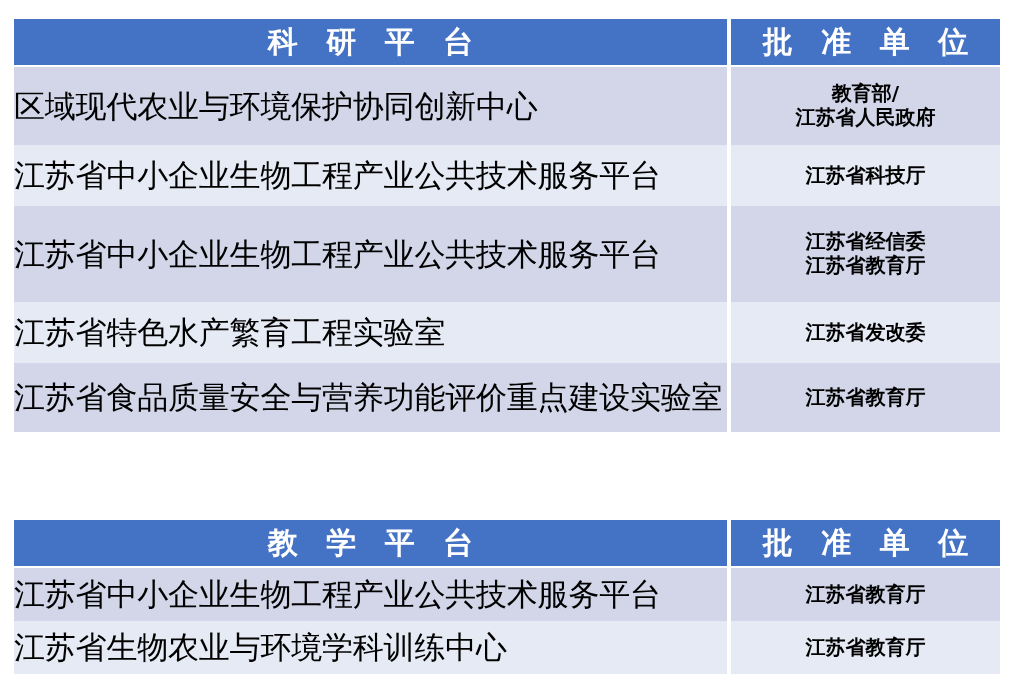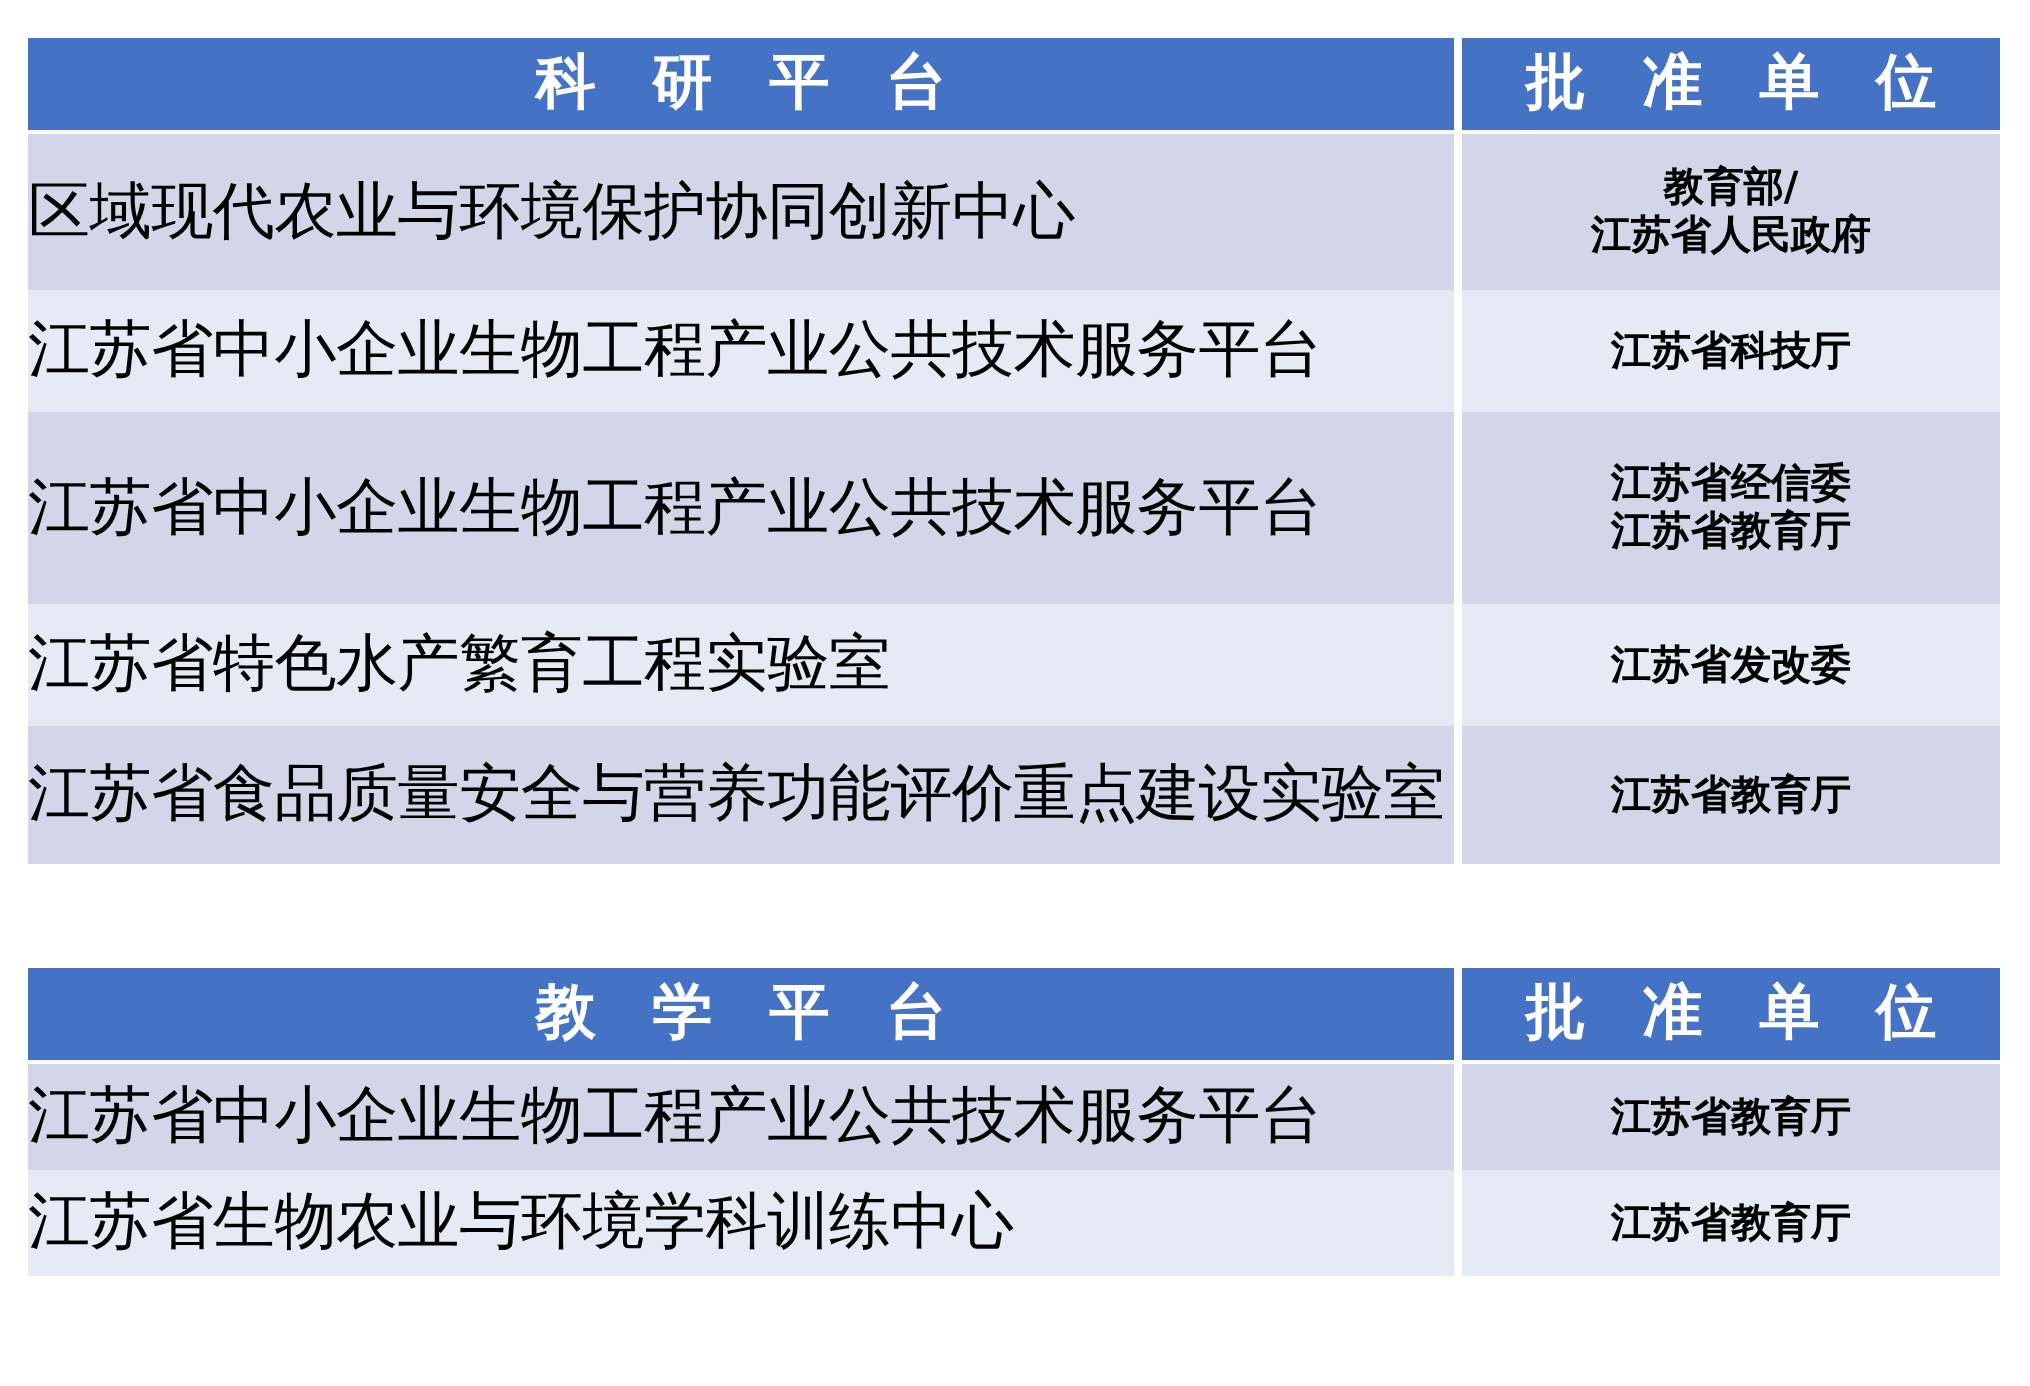--- a/index.html
+++ b/index.html
@@ -26,21 +26,21 @@
   .platform-table {
     position: absolute;
     left: 14px;
     width: 986px;
     border-collapse: separate;
     border-spacing: 0;
     table-layout: fixed;
   }
 
   #research-table { top: 19px; }
-  #teaching-table { top: 484px; border-radius: 11px; }
+  #teaching-table { top: 520px; border-radius: 11px; }
 
   .platform-table col.col-name { width: 713px; }
   .platform-table col.col-gap  { width: 4px; }
   .platform-table col.col-unit { width: 269px; }
 
   .platform-table th,
   .platform-table td {
     padding: 0;
     vertical-align: middle;
   }

